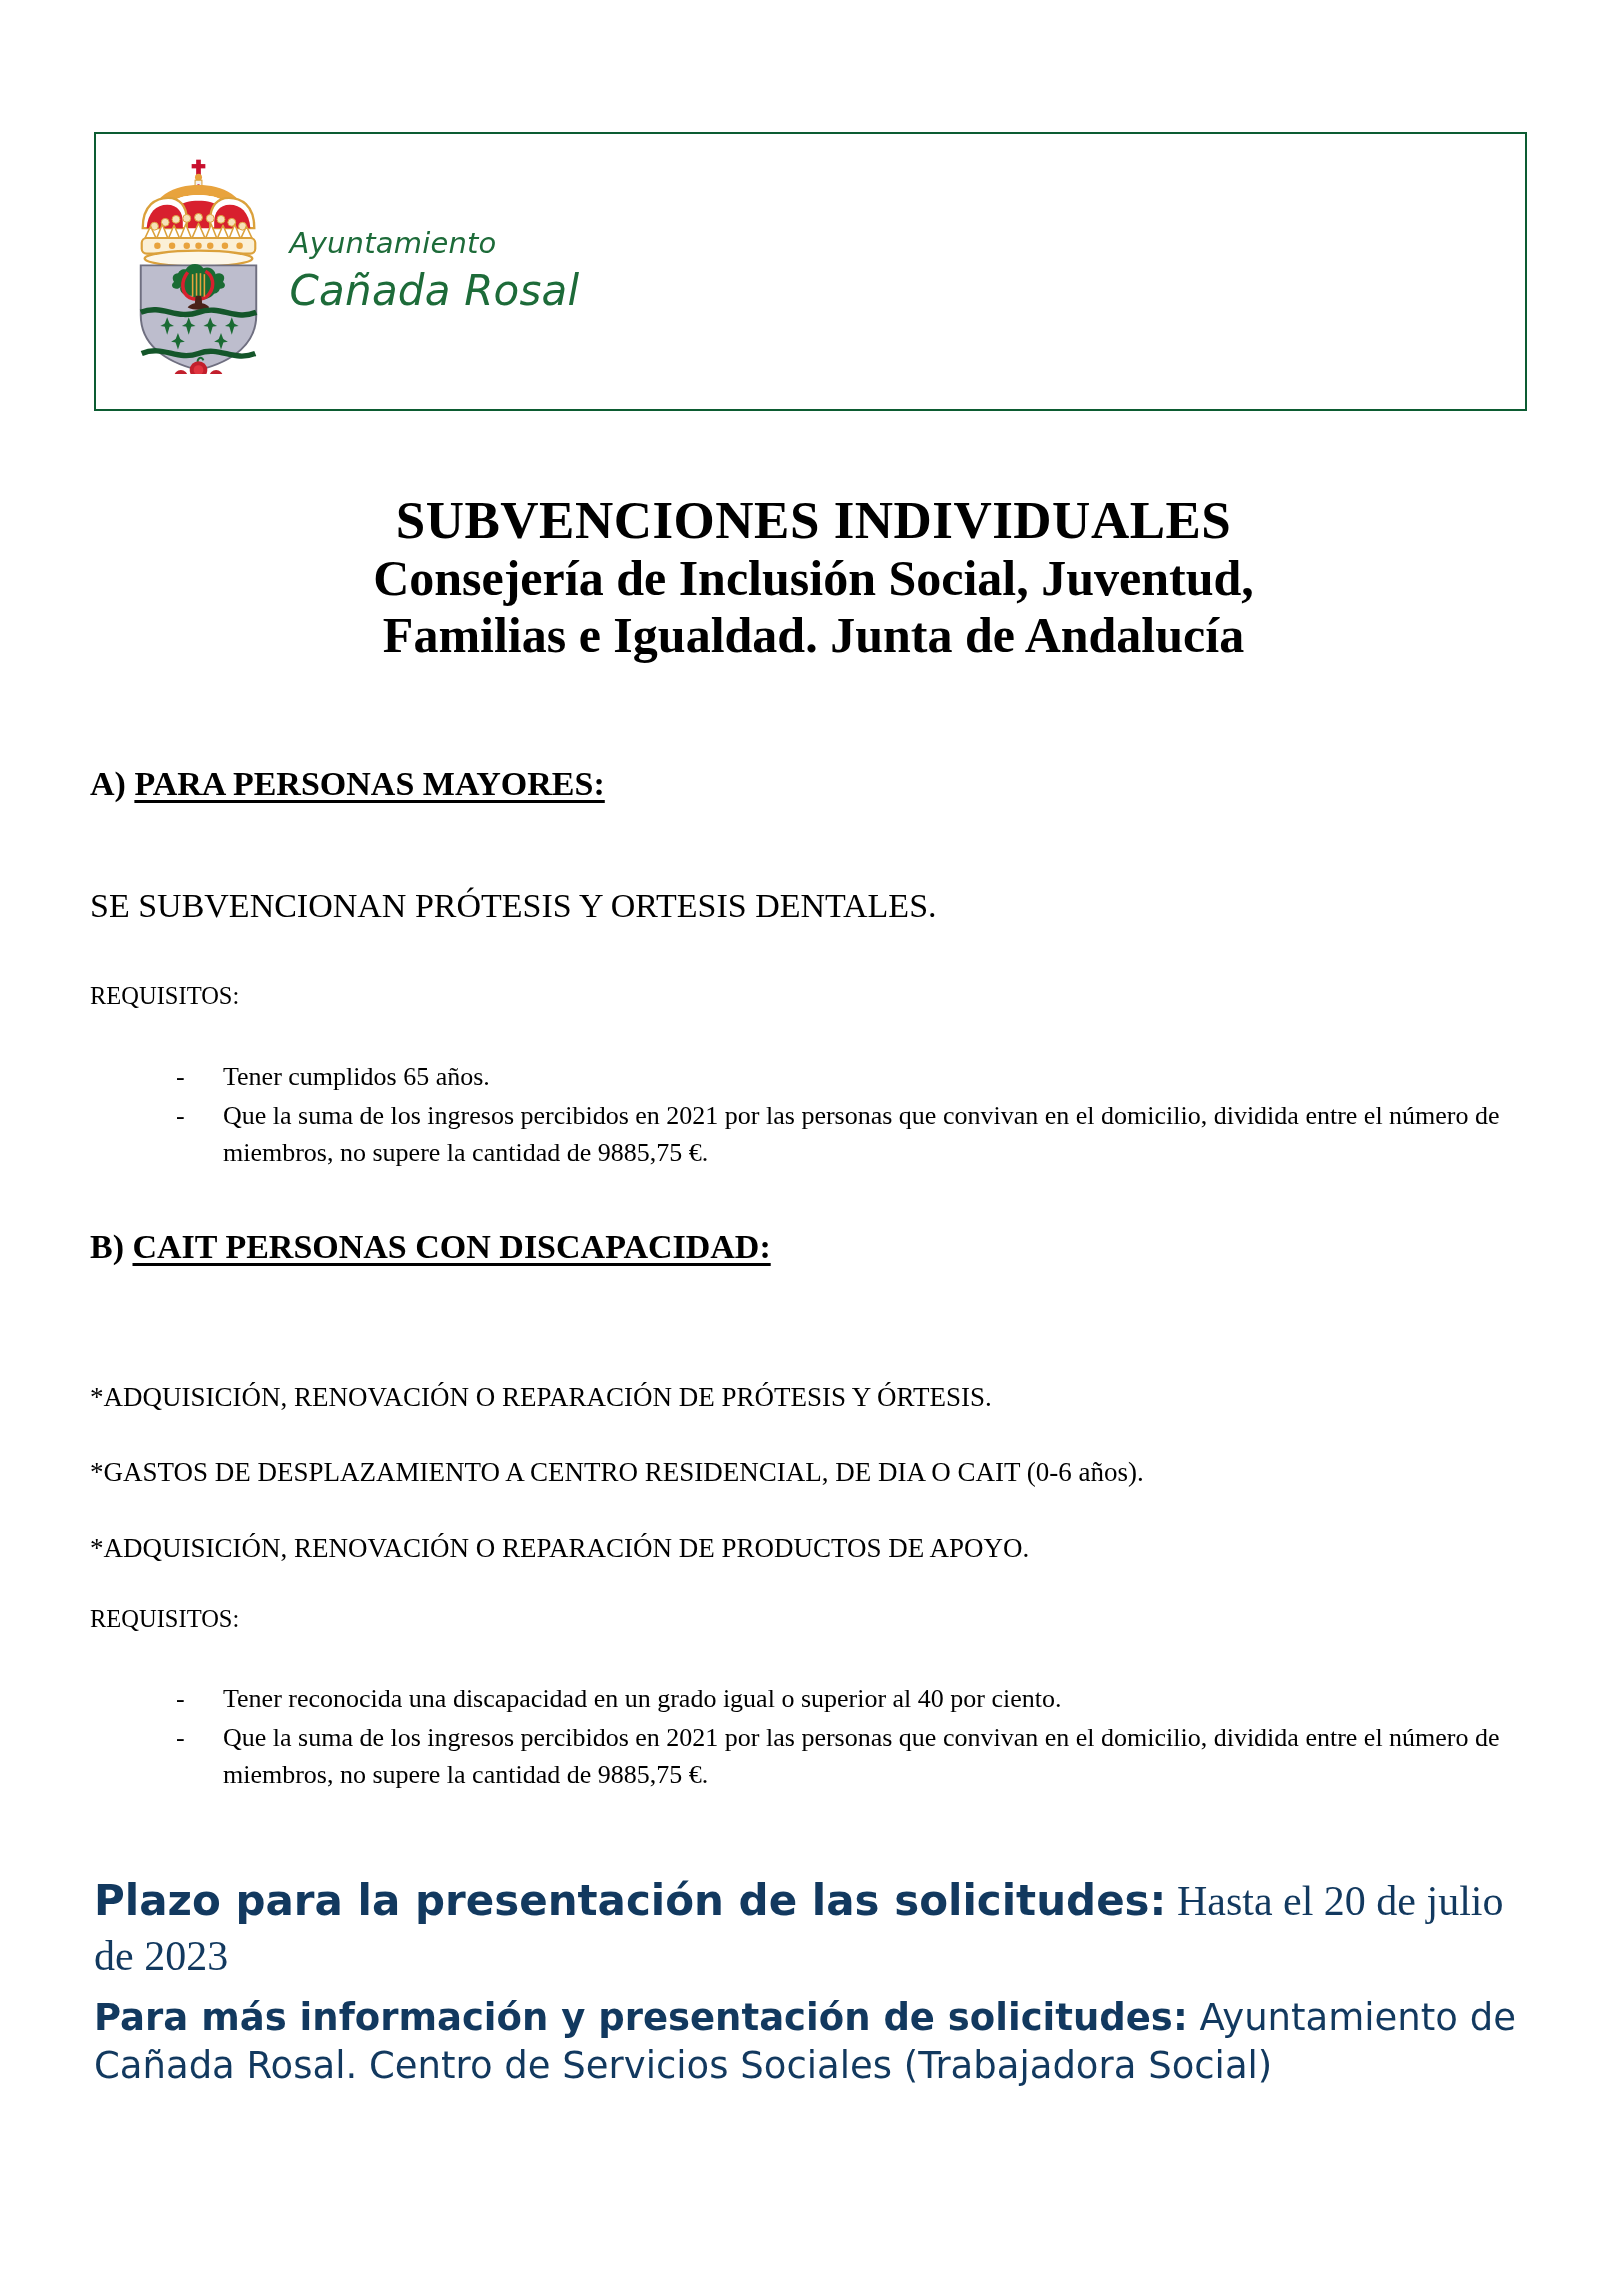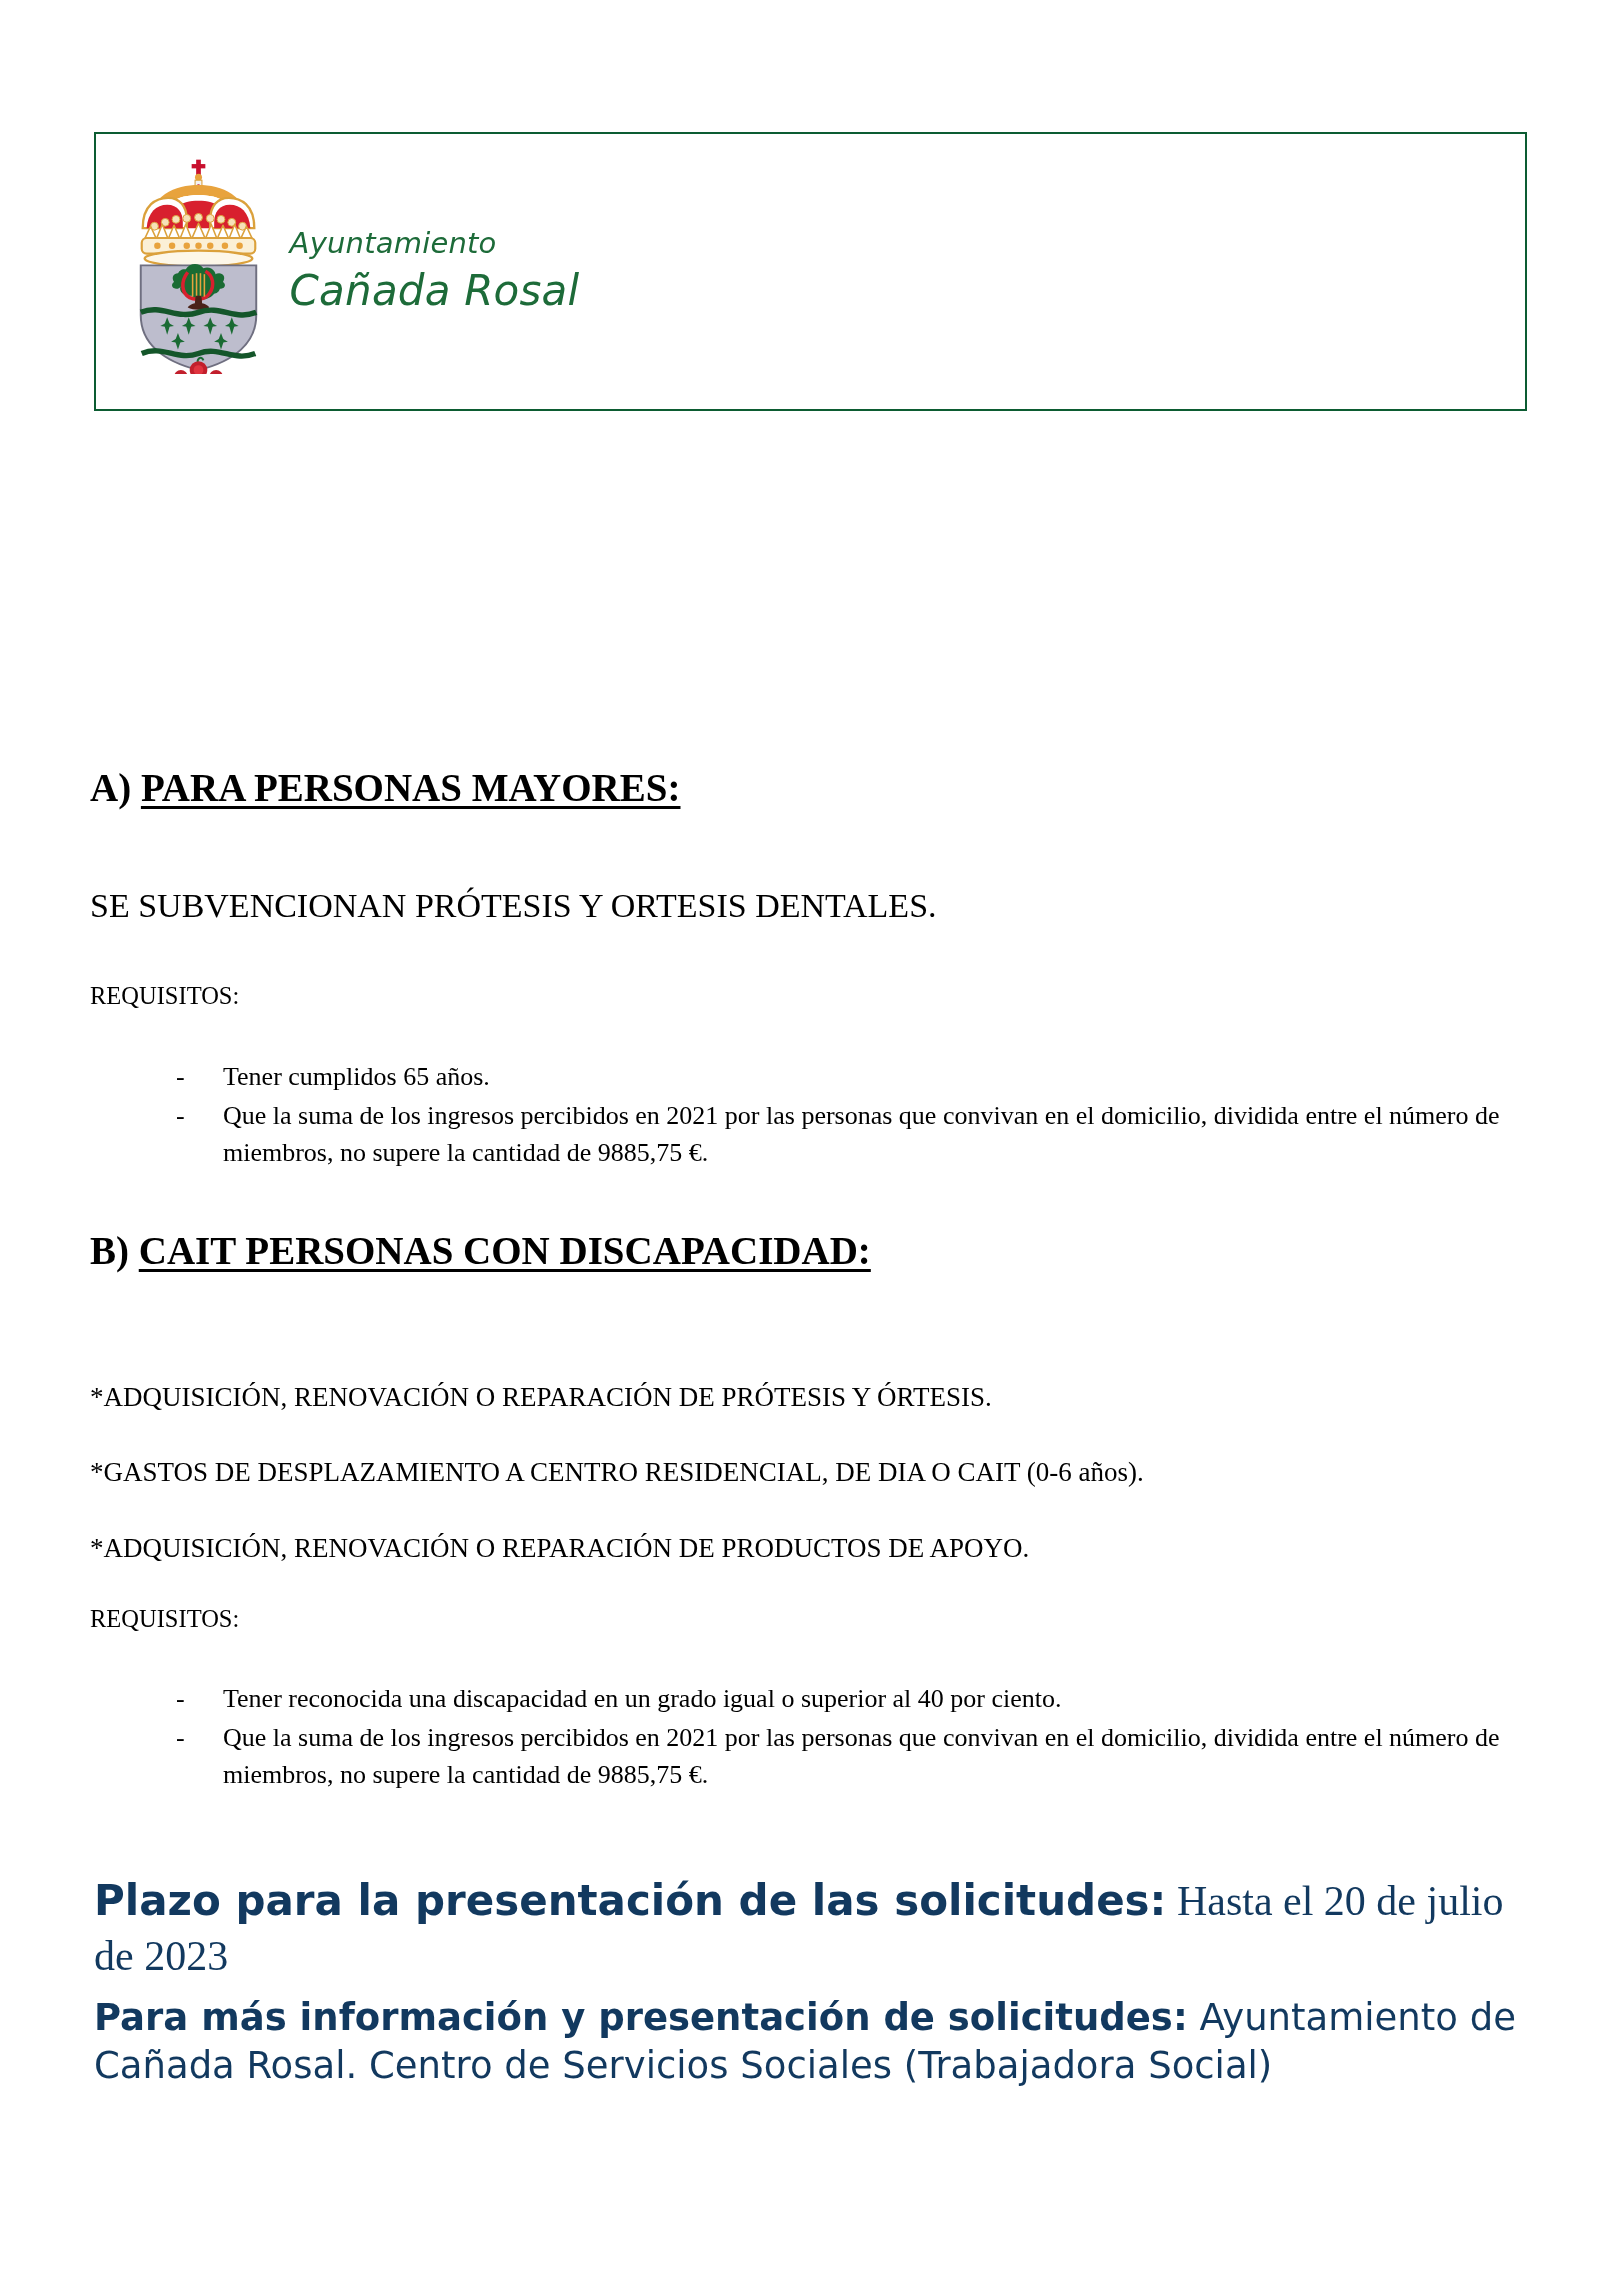--- a/index.html
+++ b/index.html
@@ -90,21 +90,21 @@
     line-height: 1.14;
   }
   .title-l1 { font-size: 53px; letter-spacing: 0.5px; }
   .title-l2 { font-size: 50px; }
   .title-l3 { font-size: 50px; }
 
   
   .sec-head {
     position: absolute;
     left: 90px;
-    font-size: 39px;
+    font-size: 34px;
     font-weight: bold;
     white-space: nowrap;
   }
   .sec-head .u { text-decoration: underline; text-underline-offset: 4.9px; }
 
   .lead {
     position: absolute;
     left: 90px;
     font-size: 34px;
     white-space: nowrap;
@@ -274,20 +274,25 @@
         <div class="brand-text">
           <div class="brand-line1">Ayuntamiento</div>
           <div class="brand-line2">Cañada Rosal</div>
         </div>
       </div>
 
 
     </div>
   </div>
 
+  <div class="title-block">
+    <div class="title-l1">SUBVENCIONES INDIVIDUALES</div>
+    <div class="title-l2">Consejería de Inclusión Social, Juventud,</div>
+    <div class="title-l3">Familias e Igualdad. Junta de Andalucía</div>
+  </div>
 
   <div class="sec-head" style="top:765px">
     <span>A) </span><span class="u">PARA PERSONAS MAYORES:</span>
   </div>
 
   <div class="lead" style="top:887px">SE SUBVENCIONAN PRÓTESIS Y ORTESIS DENTALES.</div>
 
   <div class="req-label" style="top:982px">REQUISITOS:</div>
 
   <div class="bullets" style="top:1059px">

